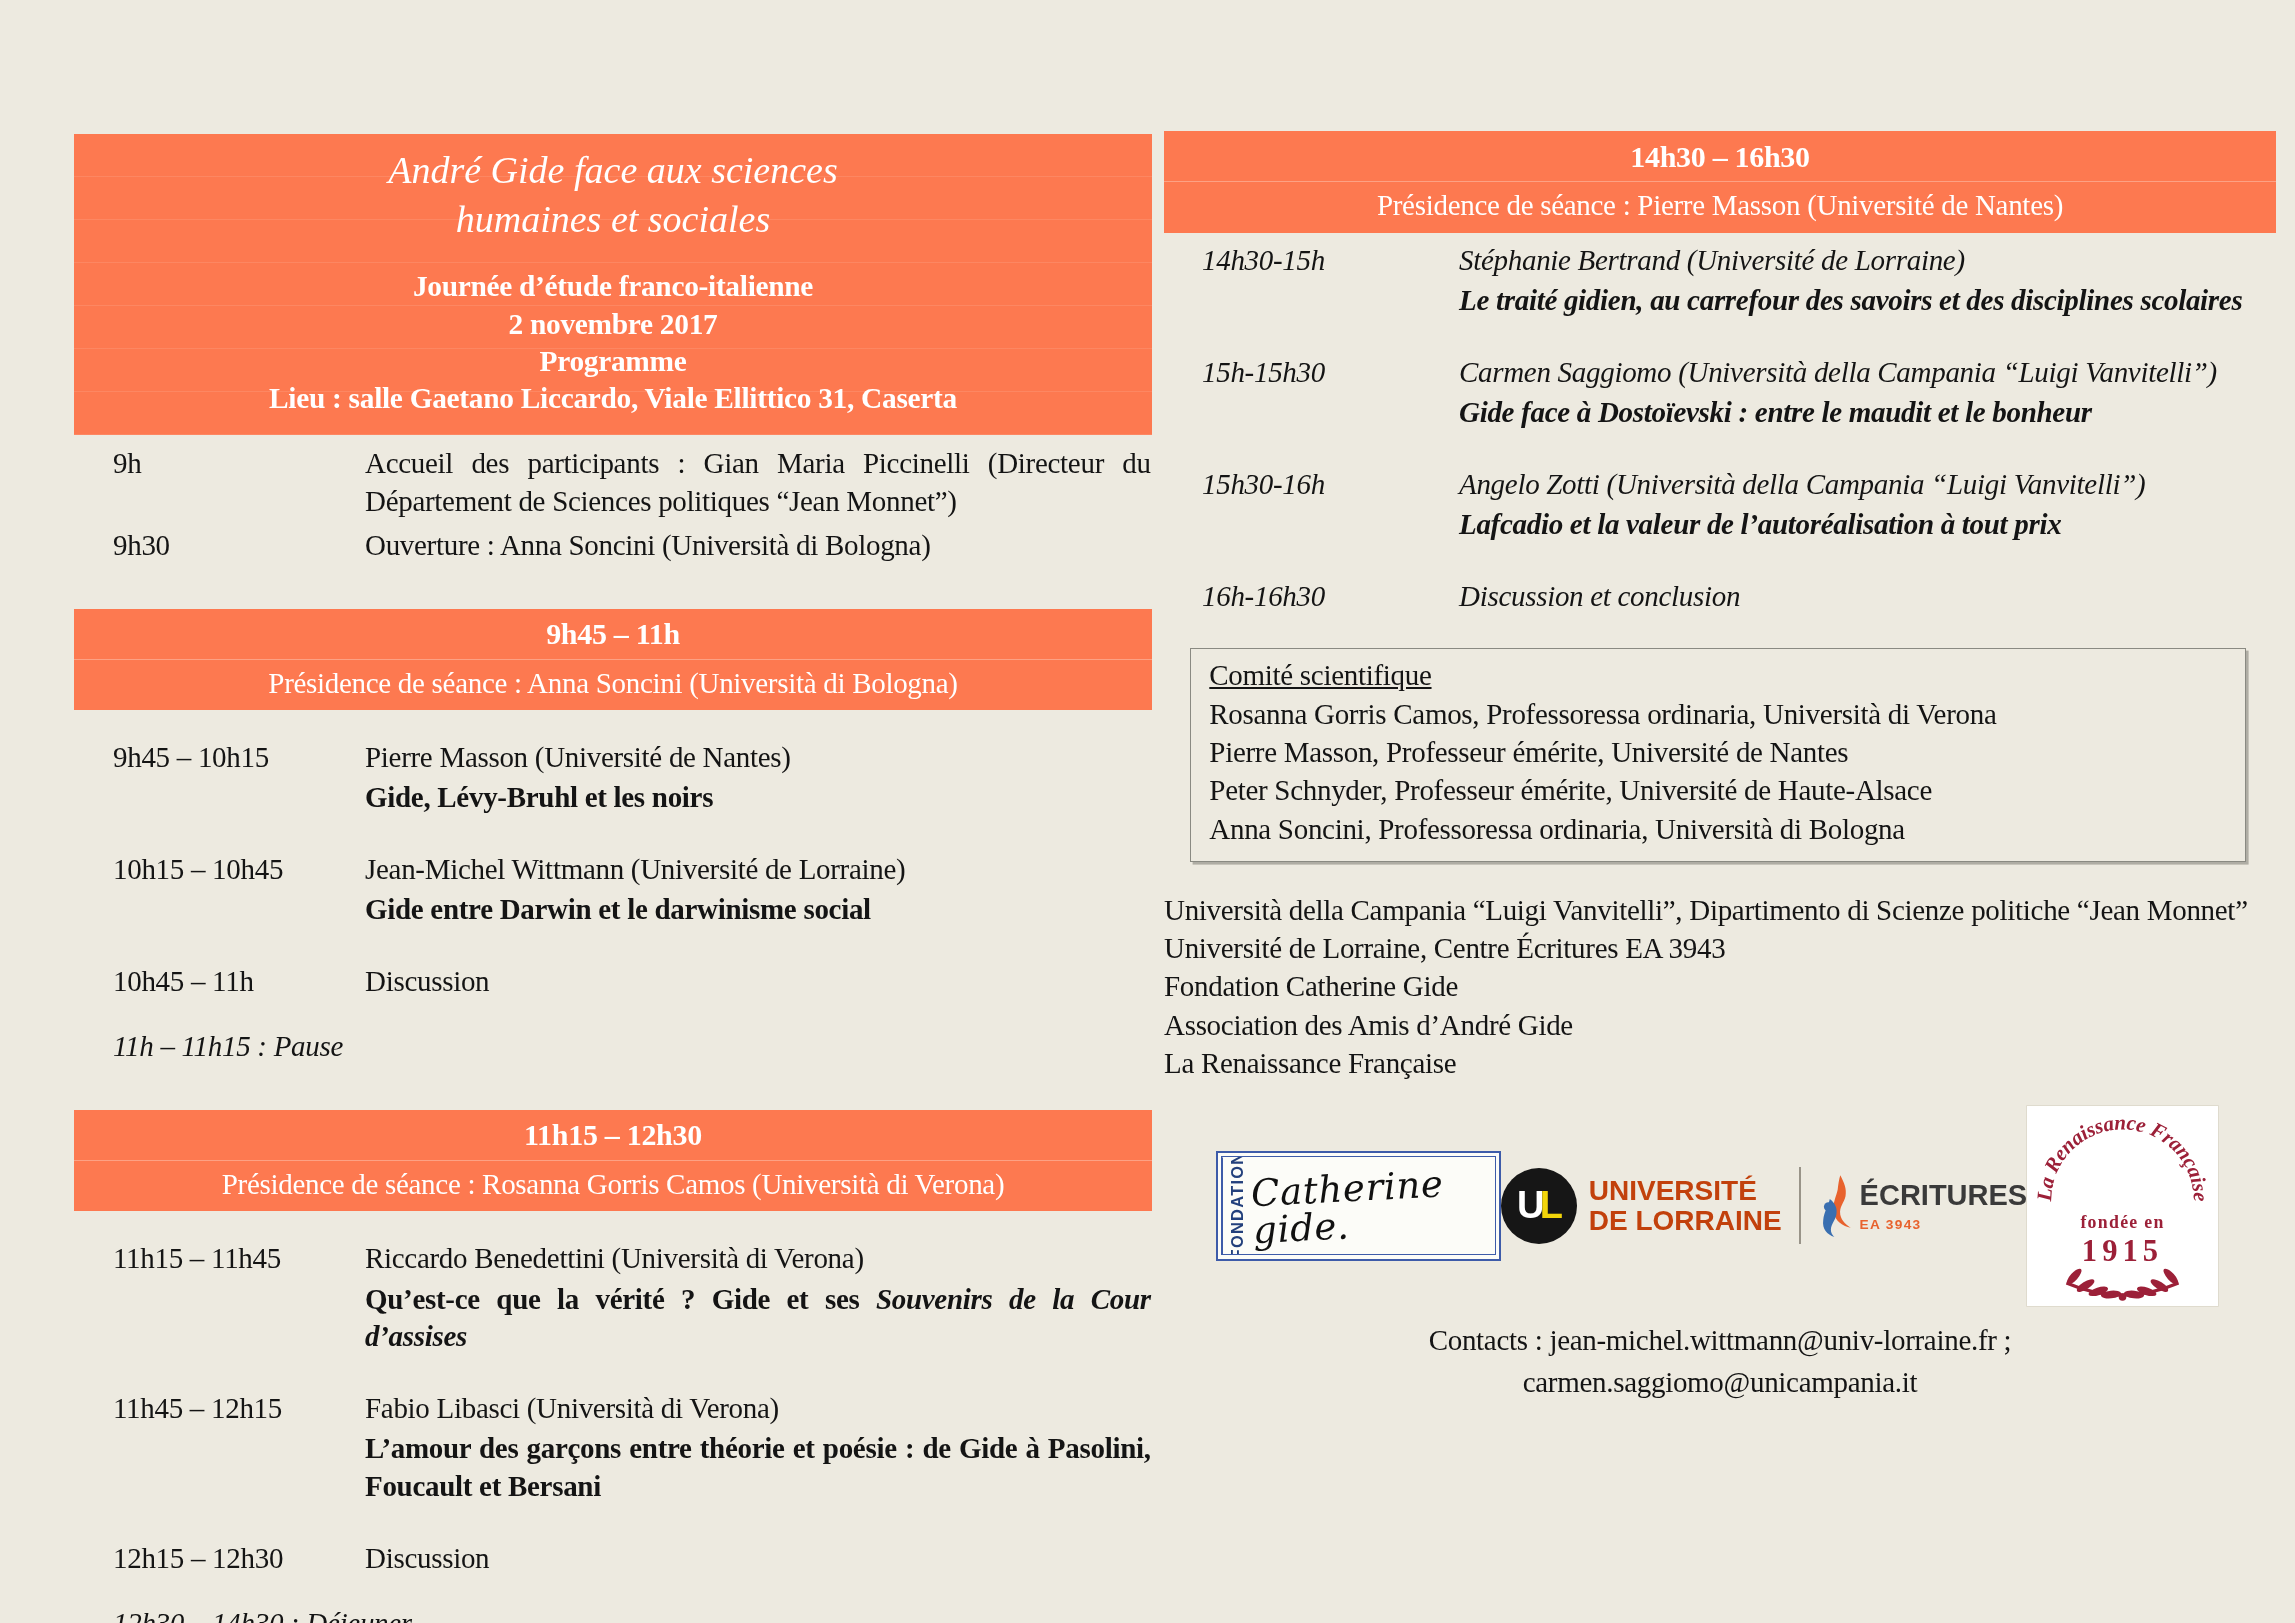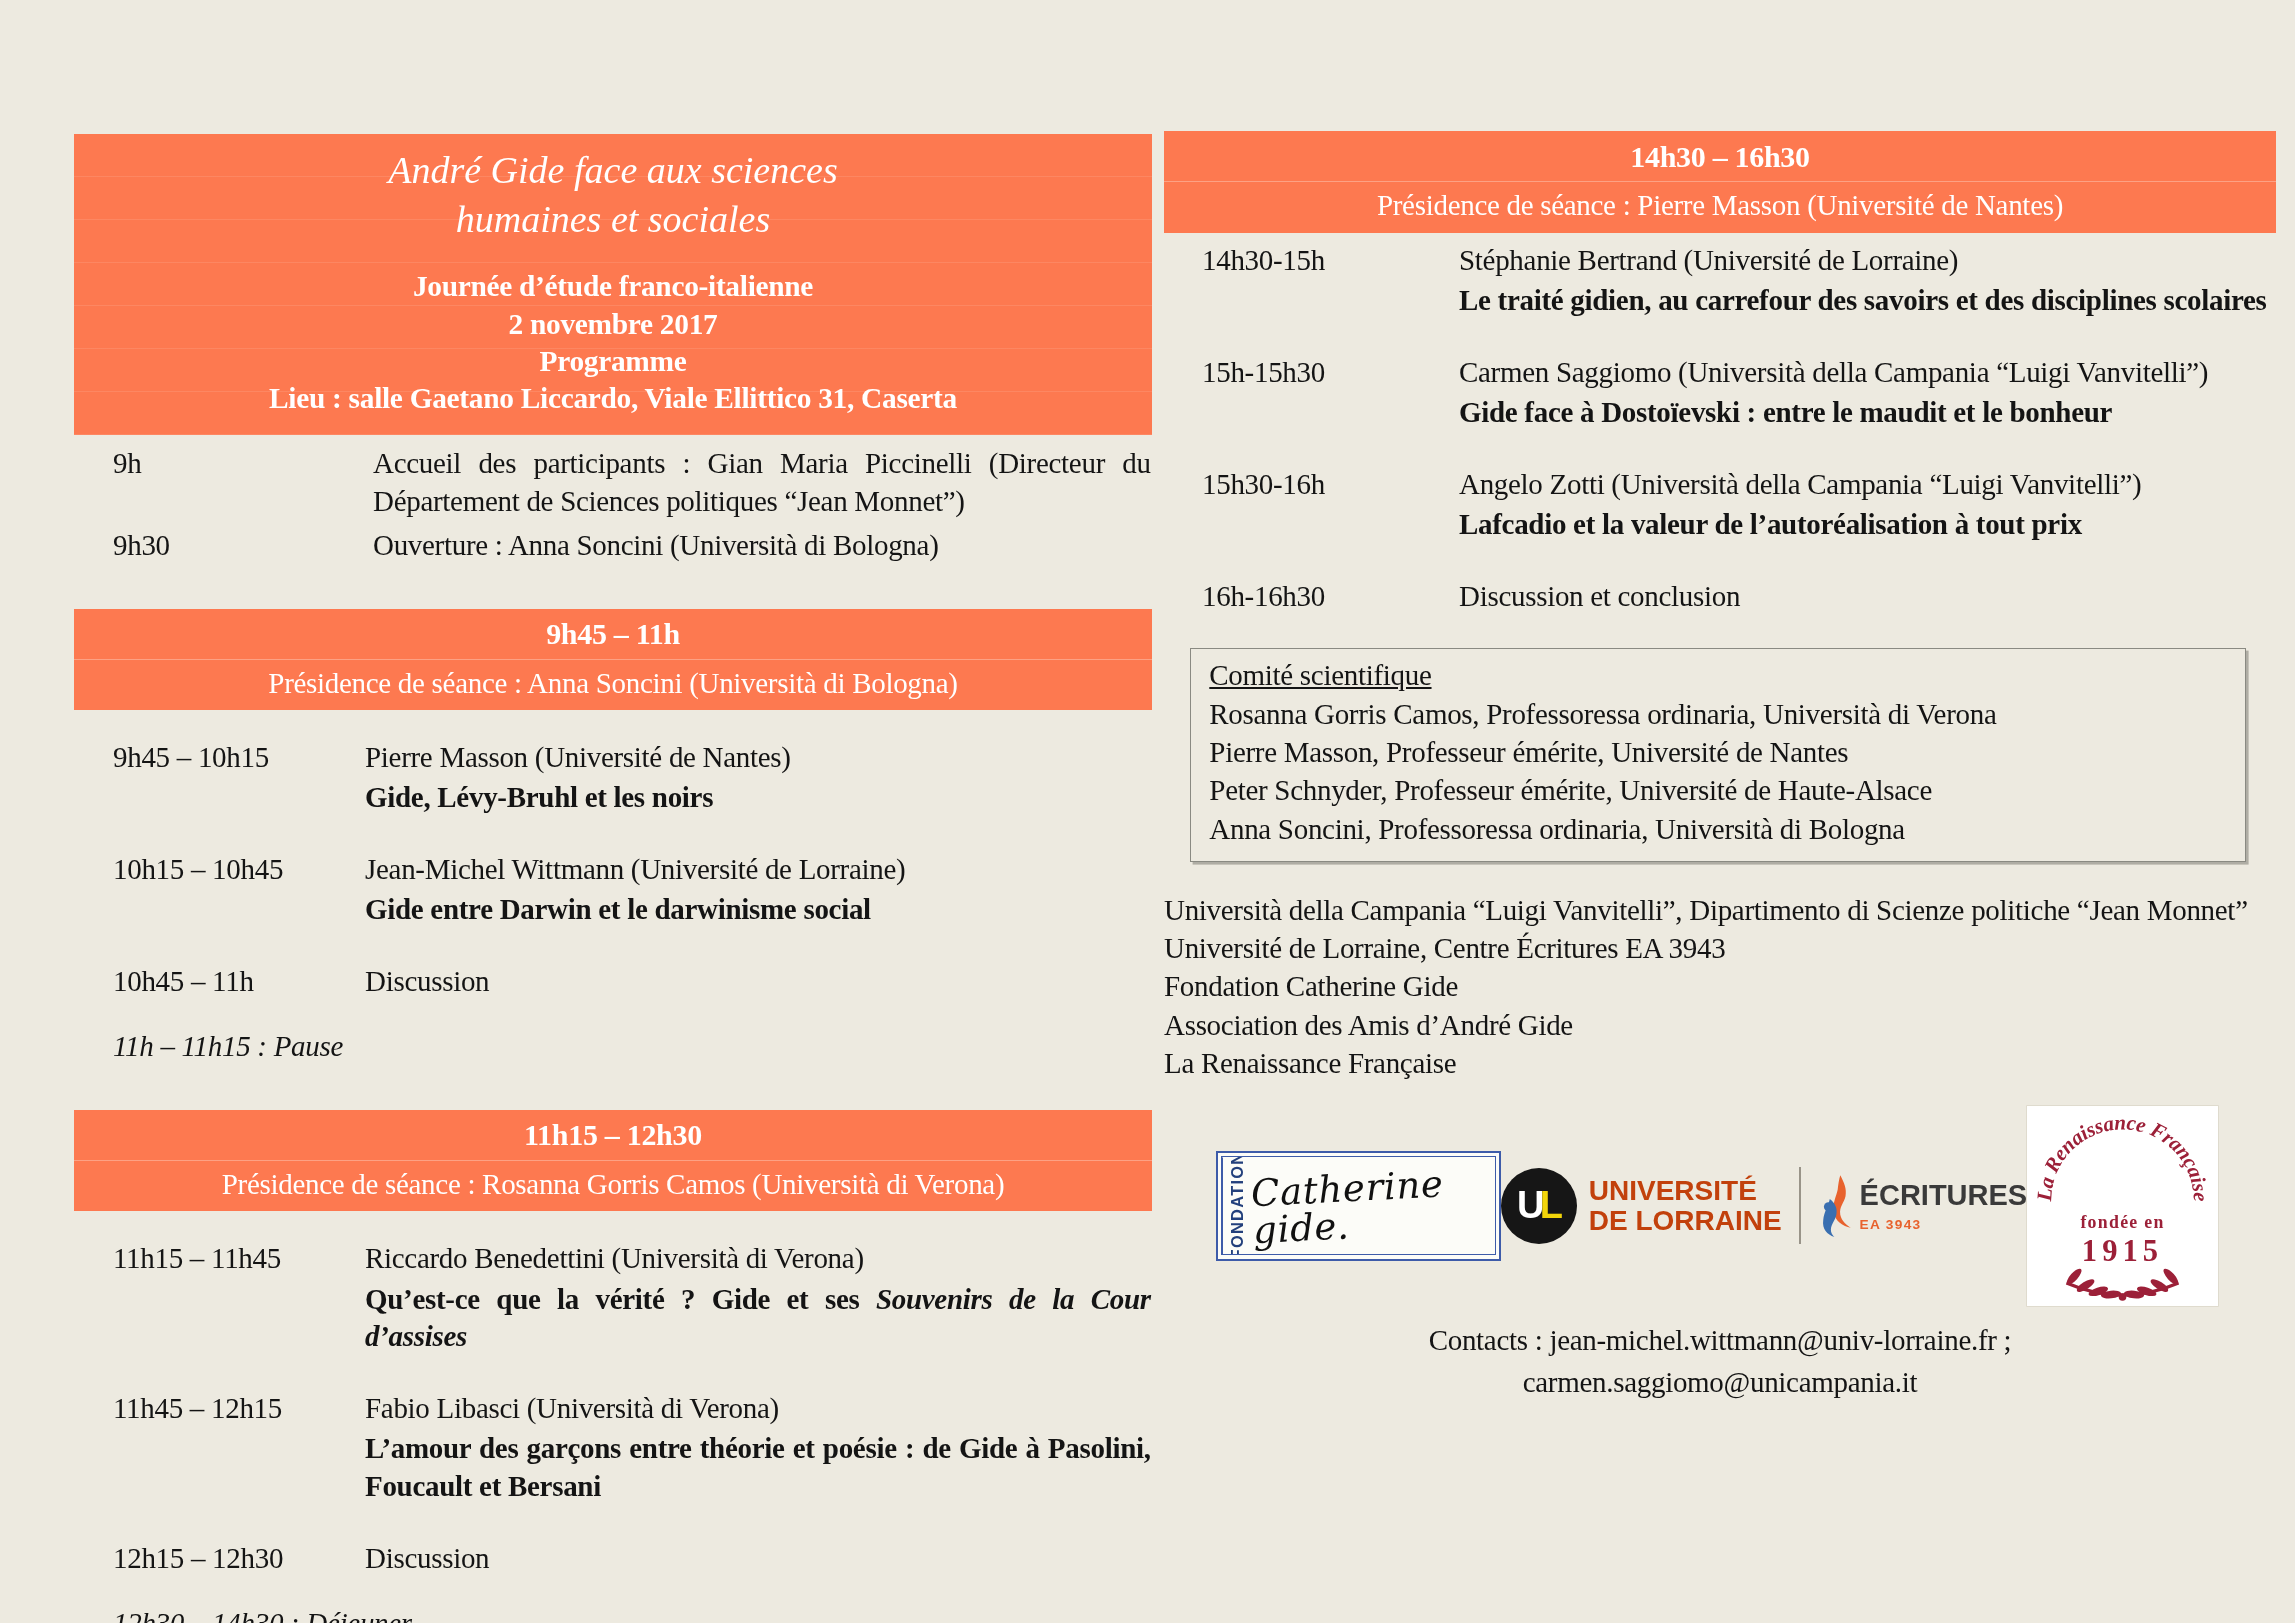--- a/index.html
+++ b/index.html
@@ -43,23 +43,23 @@
   .script-line{font-style:italic;font-size:38px;line-height:1.3;letter-spacing:0;}
   .info-block{margin-top:23.6px;}
   .info-line{font-weight:bold;font-size:29.4px;line-height:1.27;}
 
   .session-banner{padding:6.5px 0 0;}
   .col-left .session-banner{margin-top:44px;}
   .sb-time{font-weight:bold;font-size:30px;line-height:1.25;padding-bottom:5.9px;}
   .sb-chair{font-size:29px;line-height:1.25;border-top:0.7px solid rgba(255,255,255,.30);padding:5.2px 6.5px 9.2px;}
 
   .row{display:flex;align-items:flex-start;margin-top:34px;padding-left:39px;}
-  .col-right .row{padding-left:38px;margin-top:34px;}
+  .col-right .row{padding-left:38px;margin-top:34px;font-style:italic;}
   .opening{margin-top:10.5px;}
-  .opening .row{margin-top:0;gap:8px;}
+  .opening .row{margin-top:0;}
   .opening .row + .row{margin-top:6.5px;}
   .col-left .first-item{margin-top:29px;}
   .col-right .first-item{margin-top:9.2px;}
   .time{flex:0 0 252px;}
   .col-right .time{flex:0 0 257px;}
   .body{flex:1;min-width:0;padding-right:1.3px;}
   .speaker{display:block;text-align:justify;}
   .talk{font-weight:bold;text-align:justify;margin-top:2.6px;}
   .talk .it{font-style:italic;}
   .note{font-style:italic;margin-top:27.5px;padding-left:39px;}

